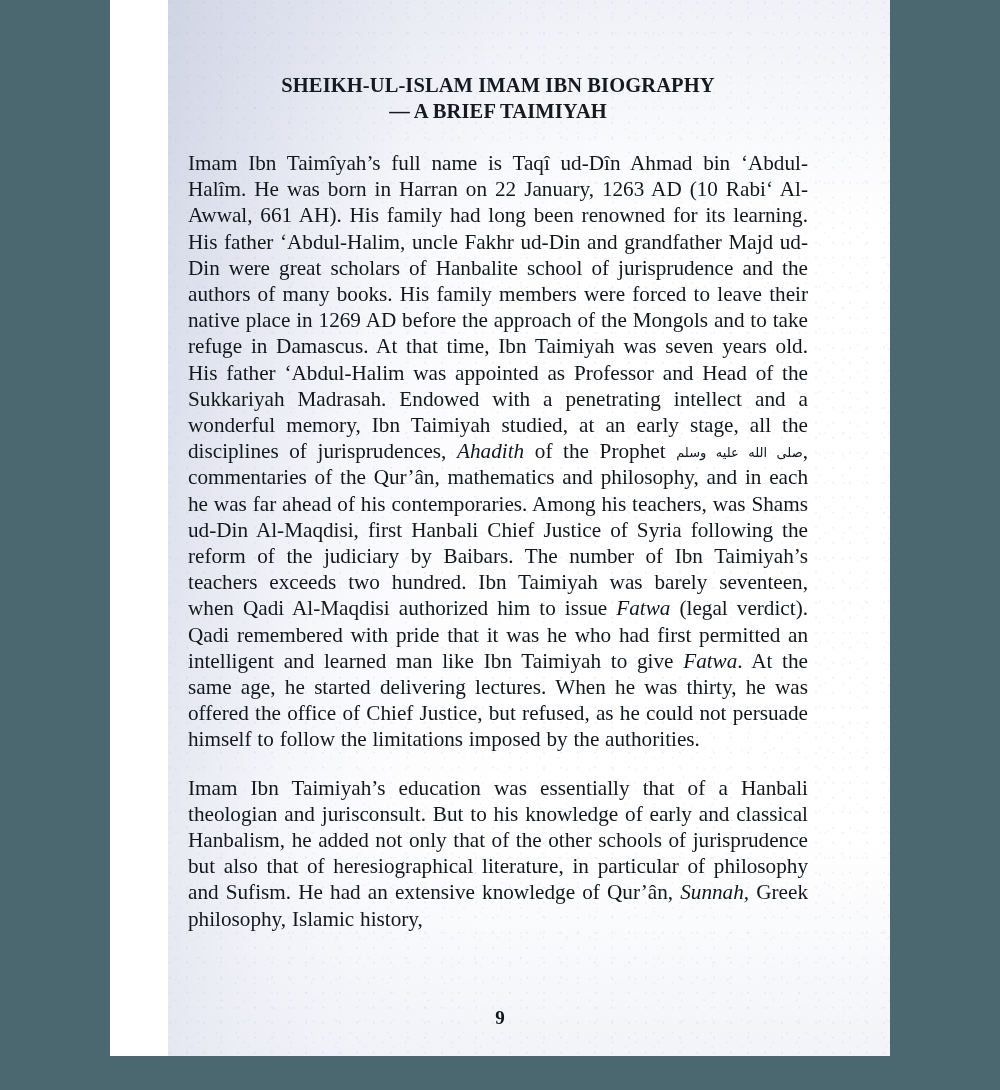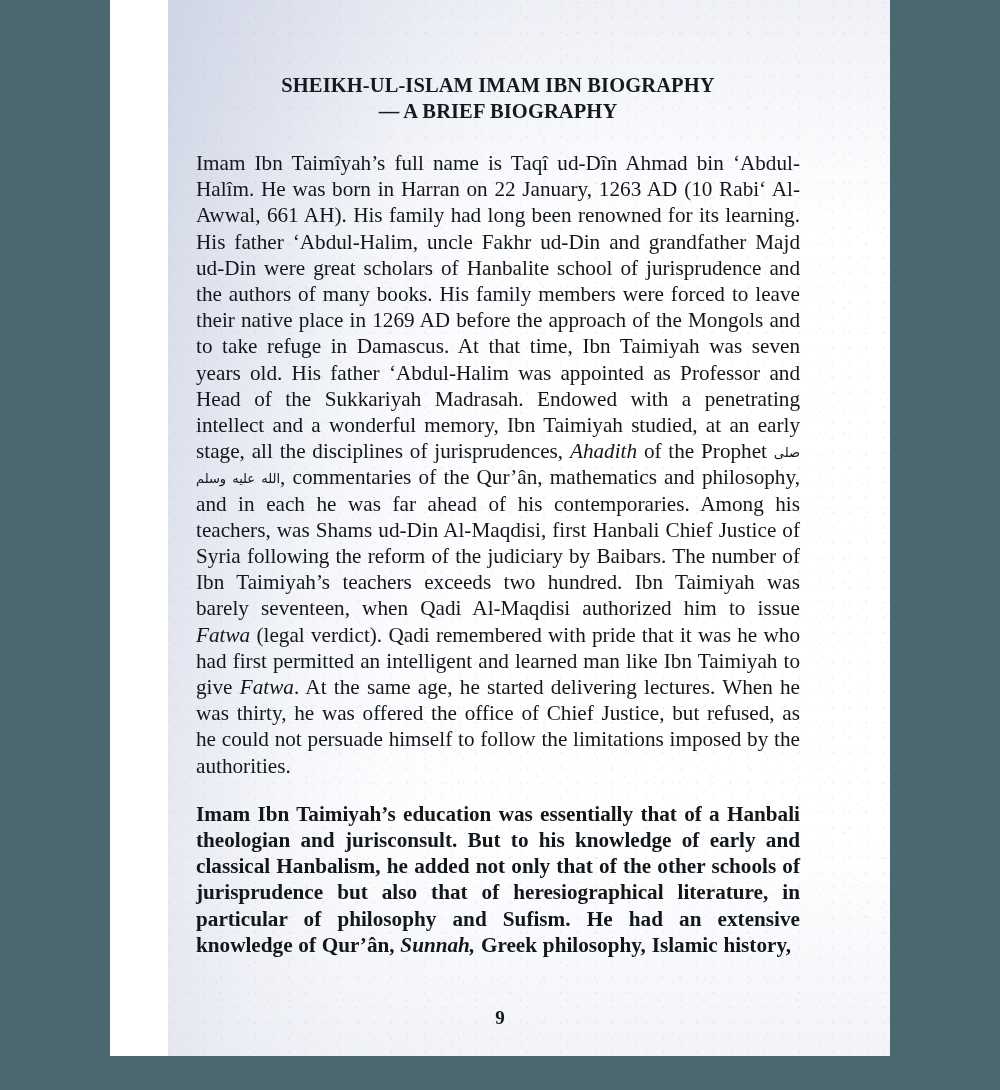--- a/index.html
+++ b/index.html
@@ -91,30 +91,30 @@
     font-size: 20.5px;
     line-height: 26px;
     letter-spacing: 0.1px;
     color: #141a20;
   }
   #doc-title .title-line-2 {
     display: block;
   }
 
   .body-para {
-    margin: 8px;
+    margin: 0;
     text-align: justify;
     text-justify: inter-word;
     font-size: 21.2px;
     line-height: 26.2px;
     color: #12171c;
     word-spacing: 0.5px;
   }
   #para-1 { margin-top: 26px; }
-  #para-2 { margin-top: 22px; font-weight: bold; }
+  #para-2 { margin-top: 22px; }
 
   .em { font-style: italic; }
 
   .arabic {
     font-family: "DejaVu Sans", sans-serif;
     font-size: 13px;
     line-height: 1;
     vertical-align: 1px;
     letter-spacing: 0;
     direction: rtl;
@@ -138,21 +138,21 @@
 <div id="page-sheet">
 
   <div id="scan-tint"></div>
   <div id="scan-tint-v"></div>
   <div id="scan-speckle"></div>
 
   <div id="content">
 
     <h1 id="doc-title">
       <span>SHEIKH-UL-ISLAM IMAM IBN BIOGRAPHY</span>
-      <span class="title-line-2">— A BRIEF BIOGRAPHY</span>
+      <span class="title-line-2">— A BRIEF TAIMIYAH</span>
     </h1>
 
     <p id="para-1" class="body-para"><span>Imam  Ibn Taimîyah’s full name is Taqî ud-Dîn Ahmad bin ‘Abdul-Halîm. He  was  born  in Harran on 22 January, 1263 AD (10 Rabi‘ Al-Awwal,  661  AH).  His  family  had   long been renowned for its learning.  His  father  ‘Abdul-Halim,  uncle  Fakhr  ud-Din  and grandfather  Majd ud-Din were great scholars of Hanbalite school of jurisprudence  and   the authors of many books. His family members were  forced  to  leave  their  native  place  in  1269  AD  before  the approach  of  the  Mongols  and  to take refuge in Damascus. At that time,  Ibn  Taimiyah  was  seven years old. His father ‘Abdul-Halim was  appointed   as Professor and Head of the Sukkariyah Madrasah. Endowed   with a penetrating intellect and a wonderful memory, Ibn Taimiyah    studied,  at  an  early  stage,  all  the  disciplines  of jurisprudences, </span><span class="em">Ahadith</span><span> of the Prophet </span><span class="arabic">صلى الله عليه وسلم</span><span>, commentaries of the Qur’ân, mathematics and philosophy,  and  in each he was far ahead  of  his  contemporaries.  Among his teachers, was Shams ud-Din Al-Maqdisi,  first   Hanbali Chief Justice of Syria following the reform  of  the   judiciary by Baibars. The number of Ibn Taimiyah’s teachers   exceeds two hundred. Ibn Taimiyah was barely seventeen, when  Qadi  Al-Maqdisi  authorized  him  to  issue  </span><span class="em">Fatwa</span><span> (legal verdict).  Qadi  remembered  with  pride that it was he who had first permitted  an  intelligent  and learned man like Ibn Taimiyah to give </span><span class="em">Fatwa</span><span>.  At  the  same  age,  he  started  delivering lectures. When he was  thirty, he was offered the office of Chief Justice, but refused, as he  could   not persuade himself to follow the limitations imposed by the authorities.</span></p>
 
     <p id="para-2" class="body-para"><span>Imam  Ibn  Taimiyah’s  education  was   essentially that of a Hanbali theologian  and  jurisconsult.  But  to  his  knowledge  of  early  and classical  Hanbalism,  he  added not only that of the other schools of jurisprudence   but  also  that  of  heresiographical  literature,  in particular   of  philosophy  and  Sufism.  He  had  an  extensive knowledge  of  Qur’ân,  </span><span class="em">Sunnah,</span><span> Greek philosophy, Islamic history,</span></p>
 
   </div>
 
   <div id="page-number">9</div>
 

